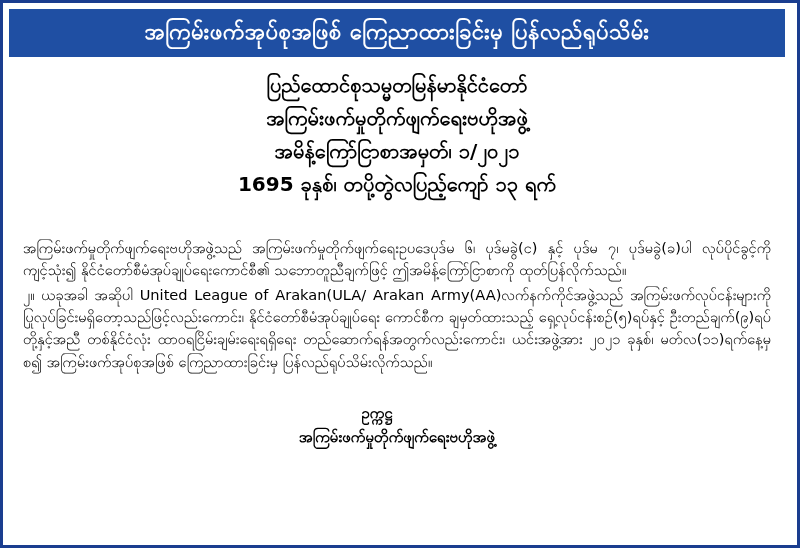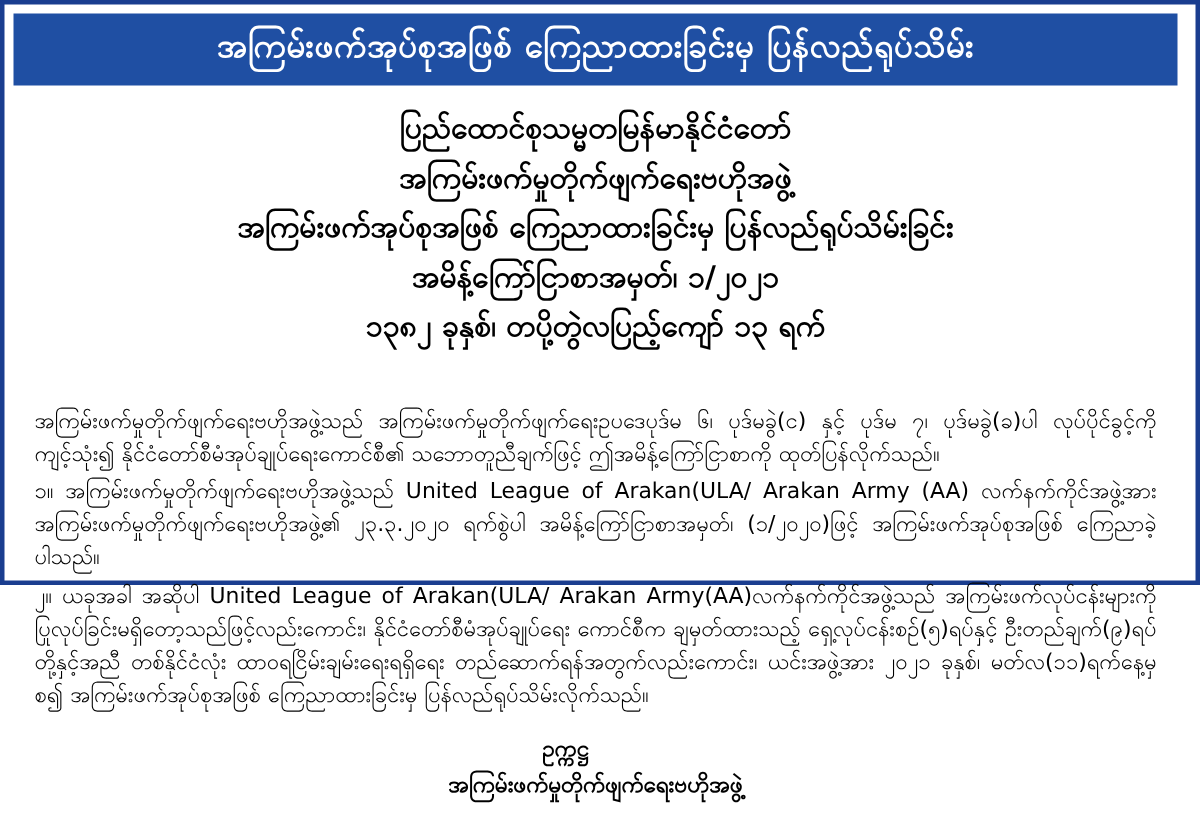--- a/index.html
+++ b/index.html
@@ -10,21 +10,21 @@
   body {
     width: 800px;
     height: 550px;
     font-family: "DejaVu Sans", "Liberation Sans", sans-serif;
     color: #000000;
     overflow: hidden;
   }
   .page {
     position: relative;
     width: 800px;
-    height: 390px;
+    height: 548px;
     box-sizing: border-box;
     border: 3px solid #1a3d8f;
     background: #ffffff;
     padding: 6px 12px 6px 6px;
   }
   .title-bar {
     background: #1f4fa3;
     color: #ffffff;
     text-align: center;
     font-size: 22px;
@@ -52,21 +52,21 @@
   }
   .para {
     margin-bottom: 3px;
     display: block;
   }
   .para.first {
     text-indent: 0;
     margin-top: 36px;
   }
   .sig-block {
-    margin-top: 12px;
+    margin-top: 28px;
     text-align: center;
     font-size: 15px;
     line-height: 1.6;
     font-weight: bold;
   }
   .sig-block .sig-name {
     display: block;
     margin-right: 40px;
   }
   .sig-block .sig-org {
@@ -78,28 +78,26 @@
 
 <div class="page">
 
   <div class="title-bar">
     <span>အကြမ်းဖက်အုပ်စုအဖြစ် ကြေညာထားခြင်းမှ ပြန်လည်ရုပ်သိမ်း</span>
   </div>
 
   <div class="header-block">
     <span class="line">ပြည်ထောင်စုသမ္မတမြန်မာနိုင်ငံတော်</span>
     <span class="line">အကြမ်းဖက်မှုတိုက်ဖျက်ရေးဗဟိုအဖွဲ့</span>
-    <span class="line">အကြမ်းဖက်အုပ်စုအဖြစ် ကြေညာထားခြင်းမှ ပြန်လည်ရုပ်သိမ်းခြင်း</span>
     <span class="line">အမိန့်ကြော်ငြာစာအမှတ်၊ ၁/၂၀၂၁</span>
-    <span class="line">၁၃၈၂ ခုနှစ်၊ တပို့တွဲလပြည့်ကျော် ၁၃ ရက်</span>
+    <span class="line">1695 ခုနှစ်၊ တပို့တွဲလပြည့်ကျော် ၁၃ ရက်</span>
   </div>
 
   <div class="body-block">
     <span class="para first">အကြမ်းဖက်မှုတိုက်ဖျက်ရေးဗဟိုအဖွဲ့သည် အကြမ်းဖက်မှုတိုက်ဖျက်ရေးဥပဒေပုဒ်မ ၆၊ ပုဒ်မခွဲ(င) နှင့် ပုဒ်မ ၇၊ ပုဒ်မခွဲ(ခ)ပါ လုပ်ပိုင်ခွင့်ကို ကျင့်သုံး၍ နိုင်ငံတော်စီမံအုပ်ချုပ်ရေးကောင်စီ၏ သဘောတူညီချက်ဖြင့် ဤအမိန့်ကြော်ငြာစာကို ထုတ်ပြန်လိုက်သည်။</span>
-    <span class="para">၁။    အကြမ်းဖက်မှုတိုက်ဖျက်ရေးဗဟိုအဖွဲ့သည် United League of Arakan(ULA/ Arakan Army (AA) လက်နက်ကိုင်အဖွဲ့အား အကြမ်းဖက်မှုတိုက်ဖျက်ရေးဗဟိုအဖွဲ့၏ ၂၃.၃.၂၀၂၀ ရက်စွဲပါ အမိန့်ကြော်ငြာစာအမှတ်၊ (၁/၂၀၂၀)ဖြင့် အကြမ်းဖက်အုပ်စုအဖြစ် ကြေညာခဲ့ပါသည်။</span>
     <span class="para">၂။    ယခုအခါ အဆိုပါ United League of Arakan(ULA/ Arakan Army(AA)လက်နက်ကိုင်အဖွဲ့သည် အကြမ်းဖက်လုပ်ငန်းများကို ပြုလုပ်ခြင်းမရှိတော့သည်ဖြင့်လည်းကောင်း၊ နိုင်ငံတော်စီမံအုပ်ချုပ်ရေး ကောင်စီက ချမှတ်ထားသည့် ရှေ့လုပ်ငန်းစဉ်(၅)ရပ်နှင့် ဦးတည်ချက်(၉)ရပ်တို့နှင့်အညီ တစ်နိုင်ငံလုံး ထာဝရငြိမ်းချမ်းရေးရရှိရေး တည်ဆောက်ရန်အတွက်လည်းကောင်း၊ ယင်းအဖွဲ့အား ၂၀၂၁ ခုနှစ်၊ မတ်လ(၁၁)ရက်နေ့မှစ၍ အကြမ်းဖက်အုပ်စုအဖြစ် ကြေညာထားခြင်းမှ ပြန်လည်ရုပ်သိမ်းလိုက်သည်။</span>
   </div>
 
   <div class="sig-block">
     <span class="sig-name">ဥက္ကဋ္ဌ</span>
     <span class="sig-org">အကြမ်းဖက်မှုတိုက်ဖျက်ရေးဗဟိုအဖွဲ့</span>
   </div>
 
 </div>
 

